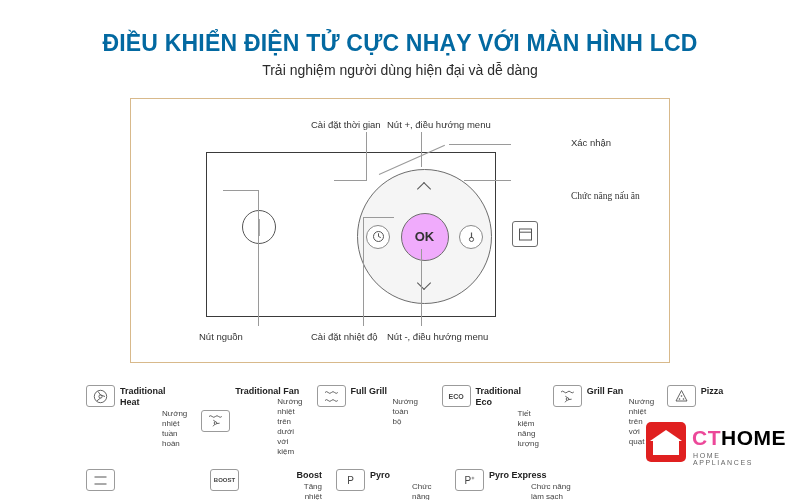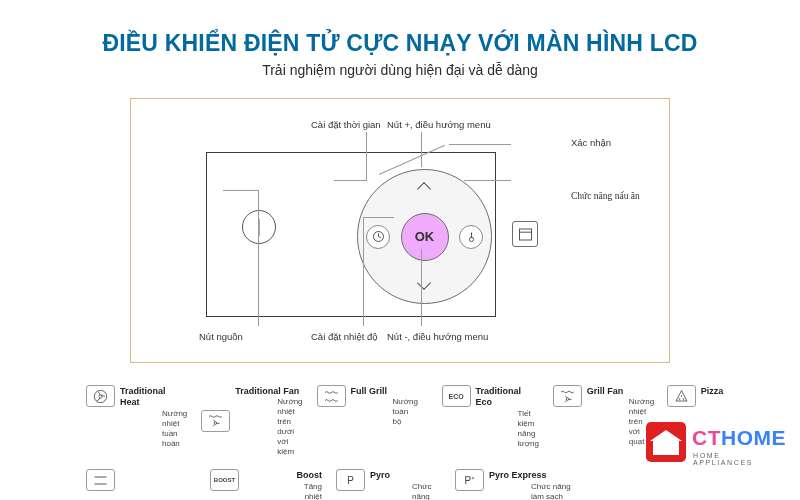--- a/index.html
+++ b/index.html
@@ -275,21 +275,21 @@
   }
   .logo-text {
     position: absolute;
     left: 46px;
     top: 6px;
     font-size: 21px;
     font-weight: bold;
     letter-spacing: 0.5px;
   }
   .logo-ct { color: #ec4899; }
-  .logo-home { color: #3b82f6; }
+  .logo-home { color: #000000; }
   .logo-sub {
     position: absolute;
     left: 47px;
     top: 32px;
     font-size: 7px;
     letter-spacing: 1.6px;
     color: #666;
   }
 </style>
 </head>

